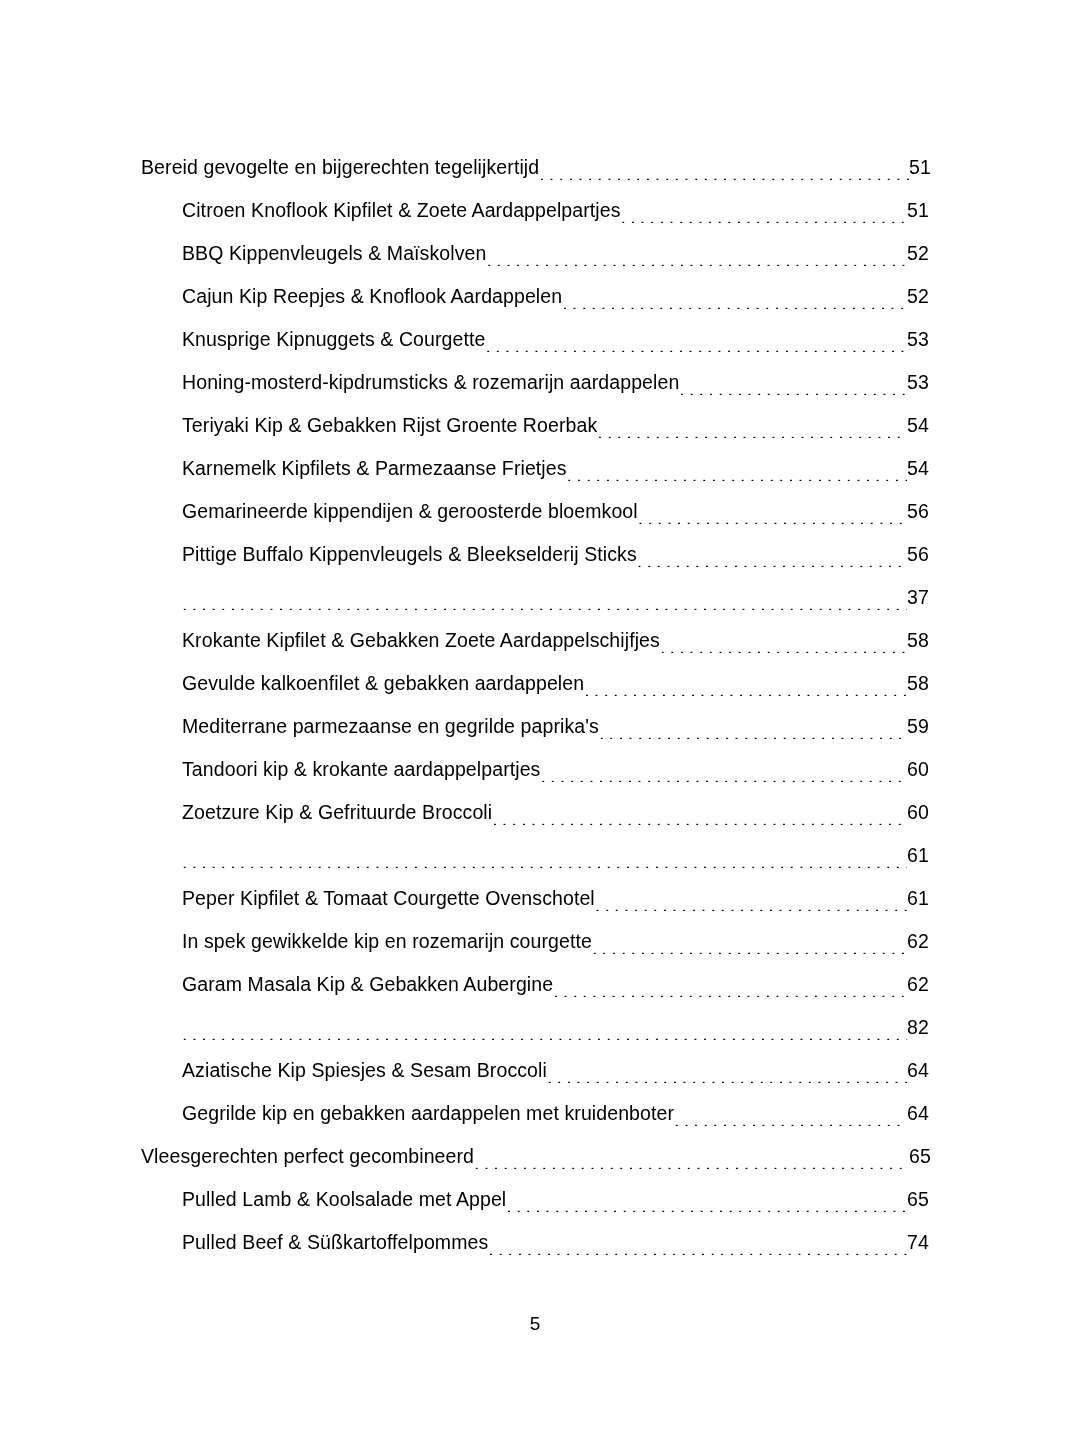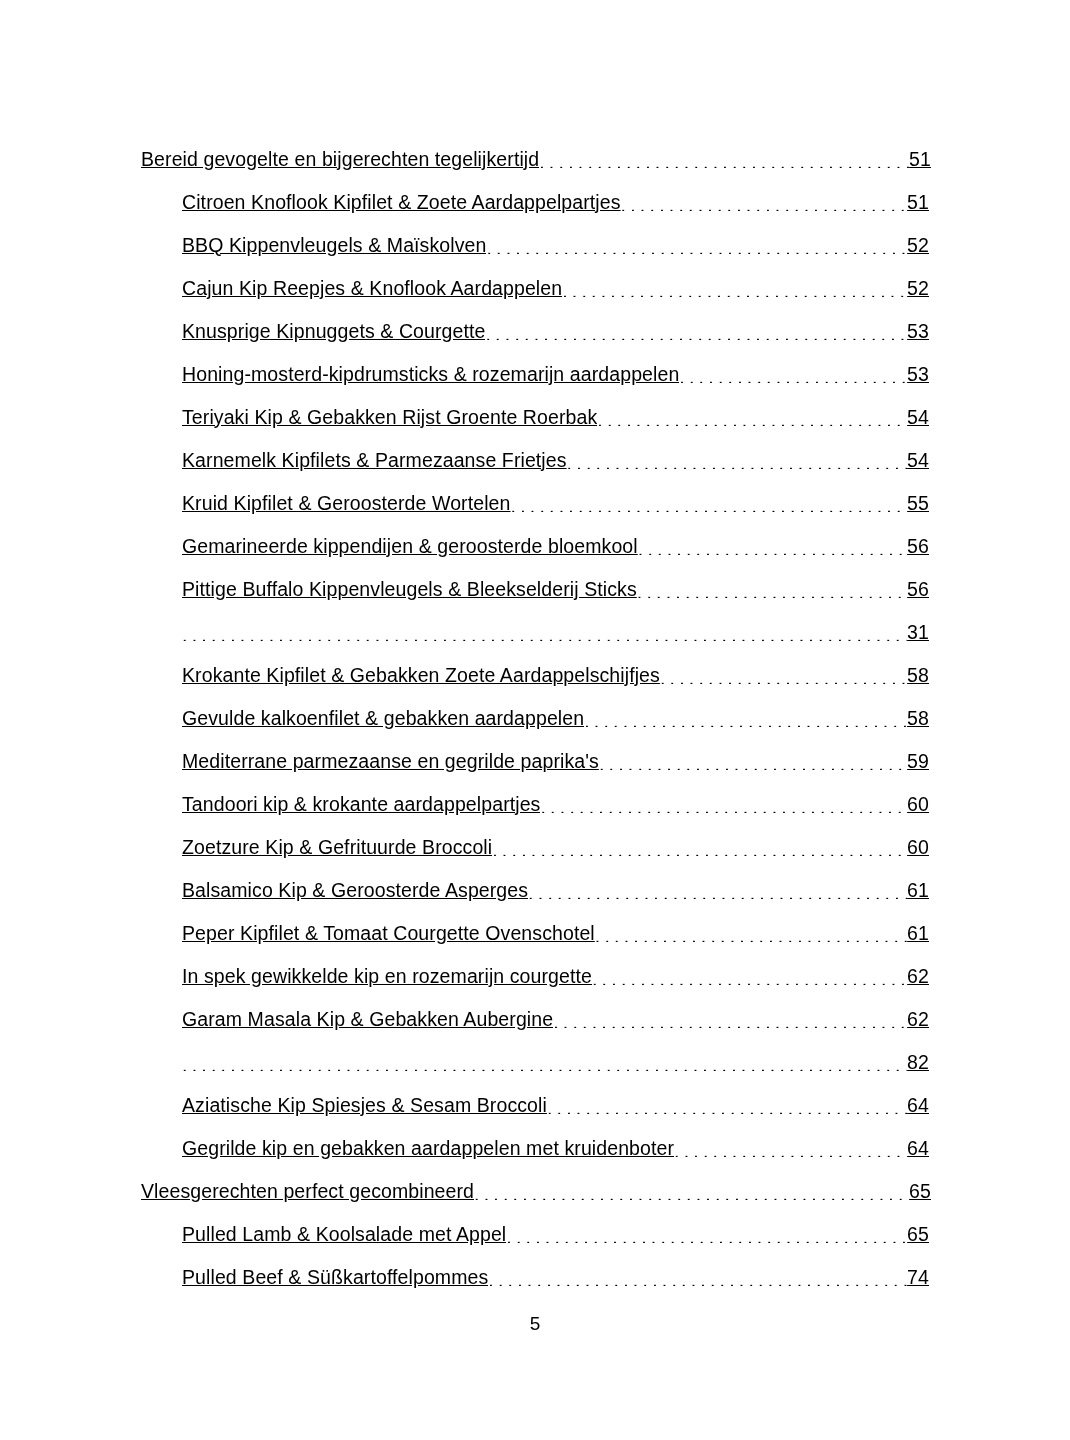--- a/index.html
+++ b/index.html
@@ -18,28 +18,27 @@
     box-sizing: border-box;
   }
   .toc {
     position: absolute;
     left: 141px;
     top: 137px;
     width: 790px;
   }
   .toc-entry {
     display: flex;
-    align-items: center;
+    align-items: flex-end;
     width: 100%;
     height: 43px;
     font-size: 19.5px;
     line-height: 26px;
     letter-spacing: 0.1px;
     white-space: nowrap;
-    text-decoration: underline;
   }
   .toc-entry.level-1 {
     margin-left: 0px;
     width: 790px;
   }
   .toc-entry.level-2 {
     margin-left: 41px;
     width: 747px;
   }
   .toc-title {
@@ -120,37 +119,32 @@
         <span class="toc-title">Teriyaki Kip &amp; Gebakken Rijst Groente Roerbak</span>
         <span class="toc-leader"></span>
         <span class="toc-page">54</span>
       </div>
       <div class="toc-entry level-2">
         <span class="toc-title">Karnemelk Kipfilets &amp; Parmezaanse Frietjes</span>
         <span class="toc-leader"></span>
         <span class="toc-page">54</span>
       </div>
       <div class="toc-entry level-2">
-        <span class="toc-title">Kruid Kipfilet &amp; Geroosterde Wortelen</span>
-        <span class="toc-leader"></span>
-        <span class="toc-page">55</span>
-      </div>
-      <div class="toc-entry level-2">
         <span class="toc-title">Gemarineerde kippendijen &amp; geroosterde bloemkool</span>
         <span class="toc-leader"></span>
         <span class="toc-page">56</span>
       </div>
       <div class="toc-entry level-2">
         <span class="toc-title">Pittige Buffalo Kippenvleugels &amp; Bleekselderij Sticks</span>
         <span class="toc-leader"></span>
         <span class="toc-page">56</span>
       </div>
       <div class="toc-entry level-2">
         <span class="toc-leader"></span>
-        <span class="toc-page">31</span>
+        <span class="toc-page">37</span>
       </div>
       <div class="toc-entry level-2">
         <span class="toc-title">Krokante Kipfilet &amp; Gebakken Zoete Aardappelschijfjes</span>
         <span class="toc-leader"></span>
         <span class="toc-page">58</span>
       </div>
       <div class="toc-entry level-2">
         <span class="toc-title">Gevulde kalkoenfilet &amp; gebakken aardappelen</span>
         <span class="toc-leader"></span>
         <span class="toc-page">58</span>
@@ -164,21 +158,20 @@
         <span class="toc-title">Tandoori kip &amp; krokante aardappelpartjes</span>
         <span class="toc-leader"></span>
         <span class="toc-page">60</span>
       </div>
       <div class="toc-entry level-2">
         <span class="toc-title">Zoetzure Kip &amp; Gefrituurde Broccoli</span>
         <span class="toc-leader"></span>
         <span class="toc-page">60</span>
       </div>
       <div class="toc-entry level-2">
-        <span class="toc-title">Balsamico Kip &amp; Geroosterde Asperges</span>
         <span class="toc-leader"></span>
         <span class="toc-page">61</span>
       </div>
       <div class="toc-entry level-2">
         <span class="toc-title">Peper Kipfilet &amp; Tomaat Courgette Ovenschotel</span>
         <span class="toc-leader"></span>
         <span class="toc-page">61</span>
       </div>
       <div class="toc-entry level-2">
         <span class="toc-title">In spek gewikkelde kip en rozemarijn courgette</span>

